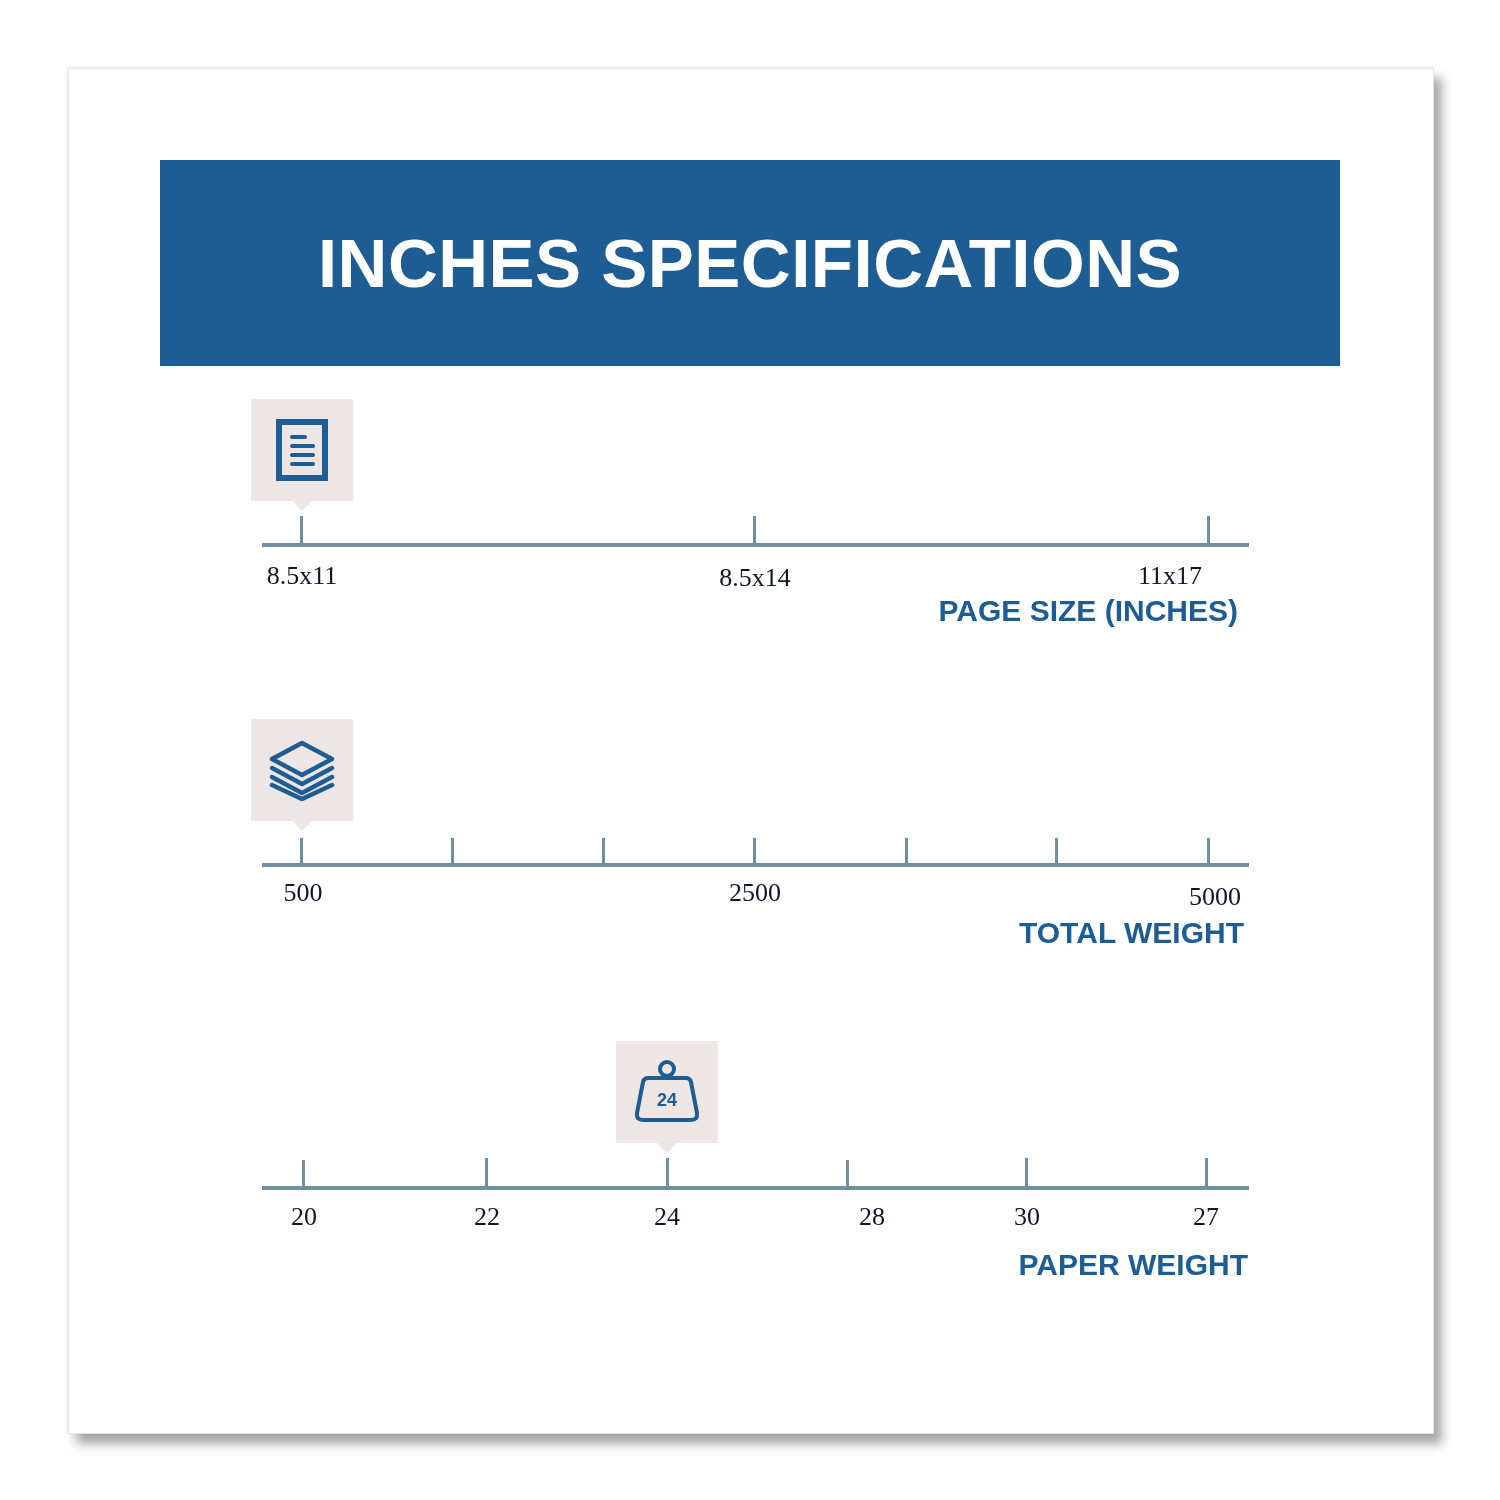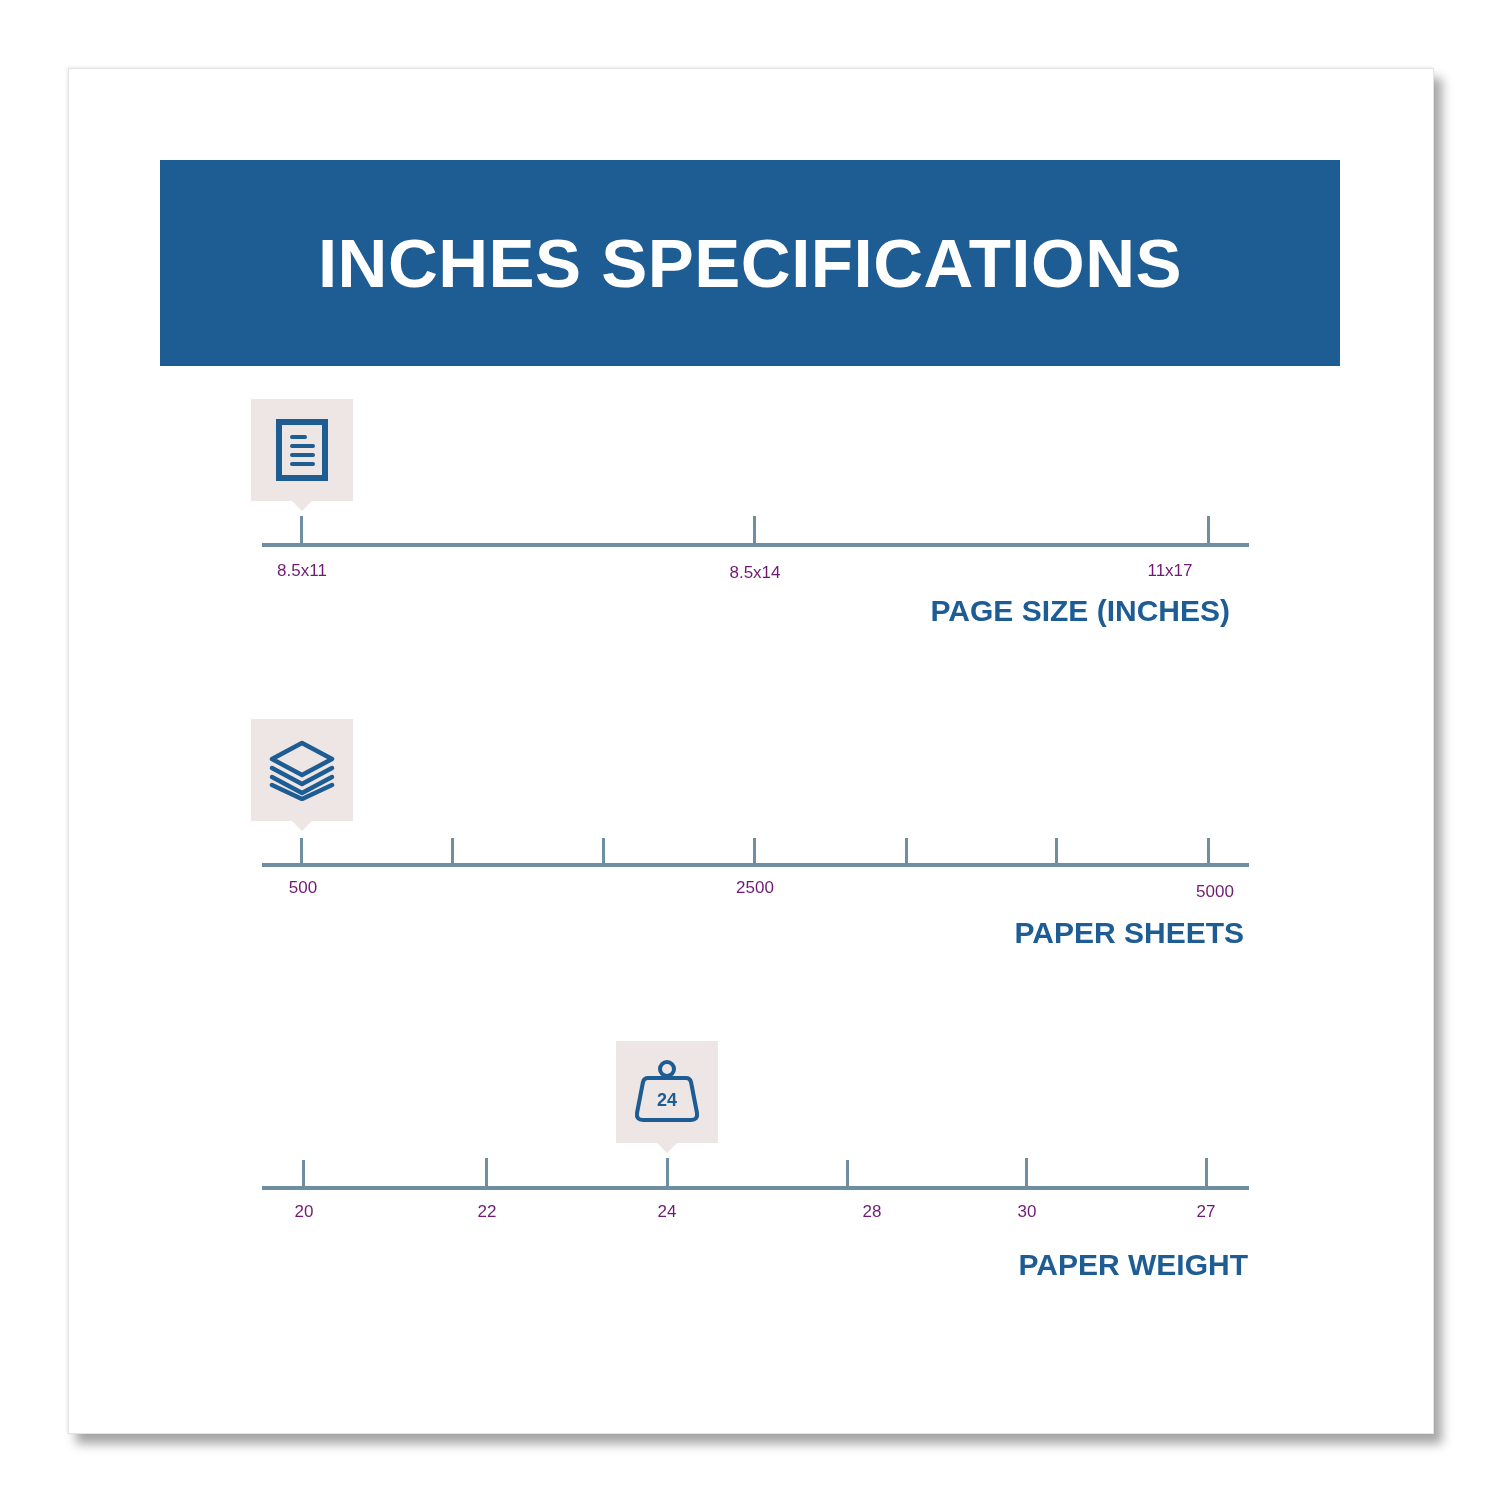--- a/index.html
+++ b/index.html
@@ -17,22 +17,22 @@
     background: #1e5c94; display: flex; align-items: center; justify-content: center;
   }
   .banner h1 {
     margin: 0; color: #ffffff; font-weight: 700; font-size: 69px; letter-spacing: 0.5px;
     font-family: "Liberation Sans", sans-serif;
   }
   .scale { position: absolute; left: 0; top: 0; width: 1500px; height: 1500px; pointer-events: none; }
   .axis-line { position: absolute; height: 4px; background: #6f8ea1; }
   .tick { position: absolute; width: 3px; background: #6f8ea1; }
   .tick-label {
-    position: absolute; font-size: 17px; color: #701a75; transform: translateX(-50%);
-    white-space: nowrap; font-family: Liberation Sans, sans-serif;
+    position: absolute; font-size: 26px; color: #0f172a; transform: translateX(-50%);
+    white-space: nowrap; font-family: Liberation Serif, serif;
   }
   .scale-title {
     position: absolute; font-size: 30px; font-weight: 700; color: #1e5c94; white-space: nowrap;
     font-family: "Liberation Sans", sans-serif;
   }
   .marker {
     position: absolute; width: 102px; height: 102px; background: #ede6e4;
     display: flex; align-items: center; justify-content: center;
   }
   .marker::after {
@@ -60,21 +60,21 @@
       <rect x="14" y="43" width="25" height="4" rx="2" fill="#1e5c94"></rect>
     </svg>
   </div>
   <div class="axis-line" style="left:262px; top:543px; width:987px;"></div>
   <div class="tick" style="left:300px; top:516px; height:28px;"></div>
   <div class="tick" style="left:753px; top:516px; height:28px;"></div>
   <div class="tick" style="left:1207px; top:516px; height:28px;"></div>
   <div class="tick-label" style="left:302px; top:561px;">8.5x11</div>
   <div class="tick-label" style="left:755px; top:563px;">8.5x14</div>
   <div class="tick-label" style="left:1170px; top:561px;">11x17</div>
-  <div class="scale-title" style="right:270px; top:594px;text-align:center;">PAGE SIZE (INCHES)</div>
+  <div class="scale-title" style="right:262px; top:594px;text-align:center;">PAGE SIZE (INCHES)</div>
 </div>
 
 <div class="scale">
   <div class="marker" style="left:251px; top:719px;">
     <svg width="72" height="62" viewBox="0 0 72 62">
       <g fill="none" stroke="#1e5c94" stroke-width="4.5" stroke-linejoin="round" stroke-linecap="round">
         <path d="M36 4 L66 20 L36 36 L6 20 Z"></path>
         <path d="M6 29 L36 45 L66 29"></path>
         <path d="M6 38 L36 54 L66 38"></path>
         <path d="M6 46 L36 60 L66 46"></path>
@@ -85,21 +85,21 @@
   <div class="tick" style="left:300px; top:838px; height:26px;"></div>
   <div class="tick" style="left:451px; top:838px; height:26px;"></div>
   <div class="tick" style="left:602px; top:838px; height:26px;"></div>
   <div class="tick" style="left:753px; top:838px; height:26px;"></div>
   <div class="tick" style="left:905px; top:838px; height:26px;"></div>
   <div class="tick" style="left:1055px; top:838px; height:26px;"></div>
   <div class="tick" style="left:1207px; top:838px; height:26px;"></div>
   <div class="tick-label" style="left:303px; top:878px;">500</div>
   <div class="tick-label" style="left:755px; top:878px;">2500</div>
   <div class="tick-label" style="left:1215px; top:882px;">5000</div>
-  <div class="scale-title" style="right:256px; top:916px;">PAPER SHEETS</div>
+  <div class="scale-title" style="right:256px; top:916px;">TOTAL WEIGHT</div>
 </div>
 
 <div class="scale">
   <div class="marker" style="left:616px; top:1041px;">
     <svg width="70" height="70" viewBox="0 0 70 70">
       <g fill="none" stroke="#1e5c94" stroke-width="4" stroke-linejoin="round">
         <circle cx="35" cy="12" r="7"></circle>
         <path d="M16 21 L54 21 Q58 21 59 25 L65 56 Q66 63 59 63 L11 63 Q4 63 5 56 L11 25 Q12 21 16 21 Z"></path>
       </g>
       <text x="35" y="49" text-anchor="middle" font-family="Liberation Sans, sans-serif" font-weight="700" font-size="18" fill="#1e5c94">24</text>

